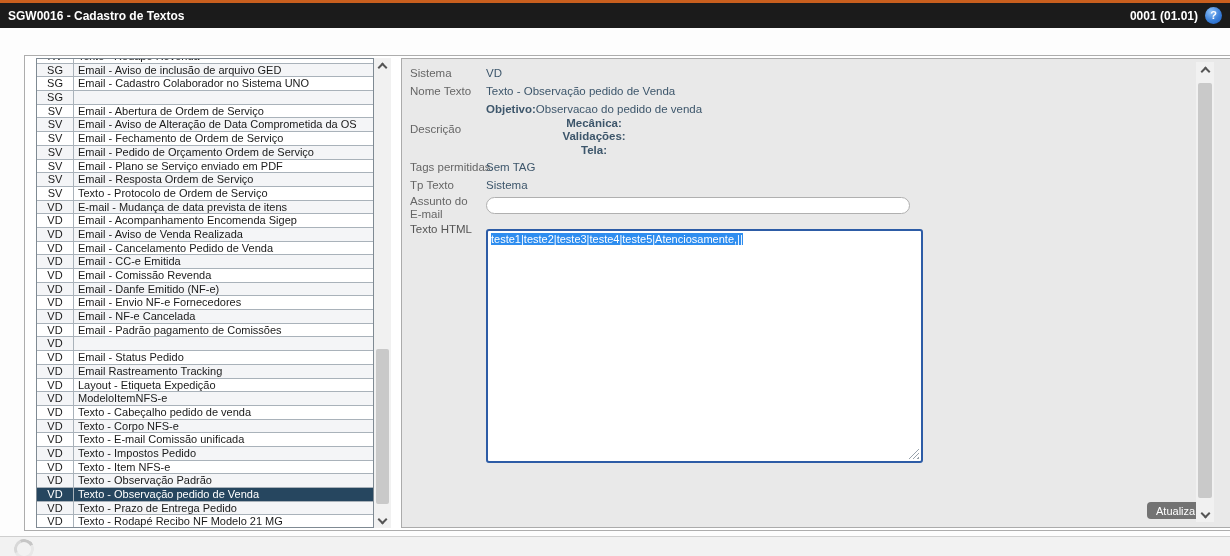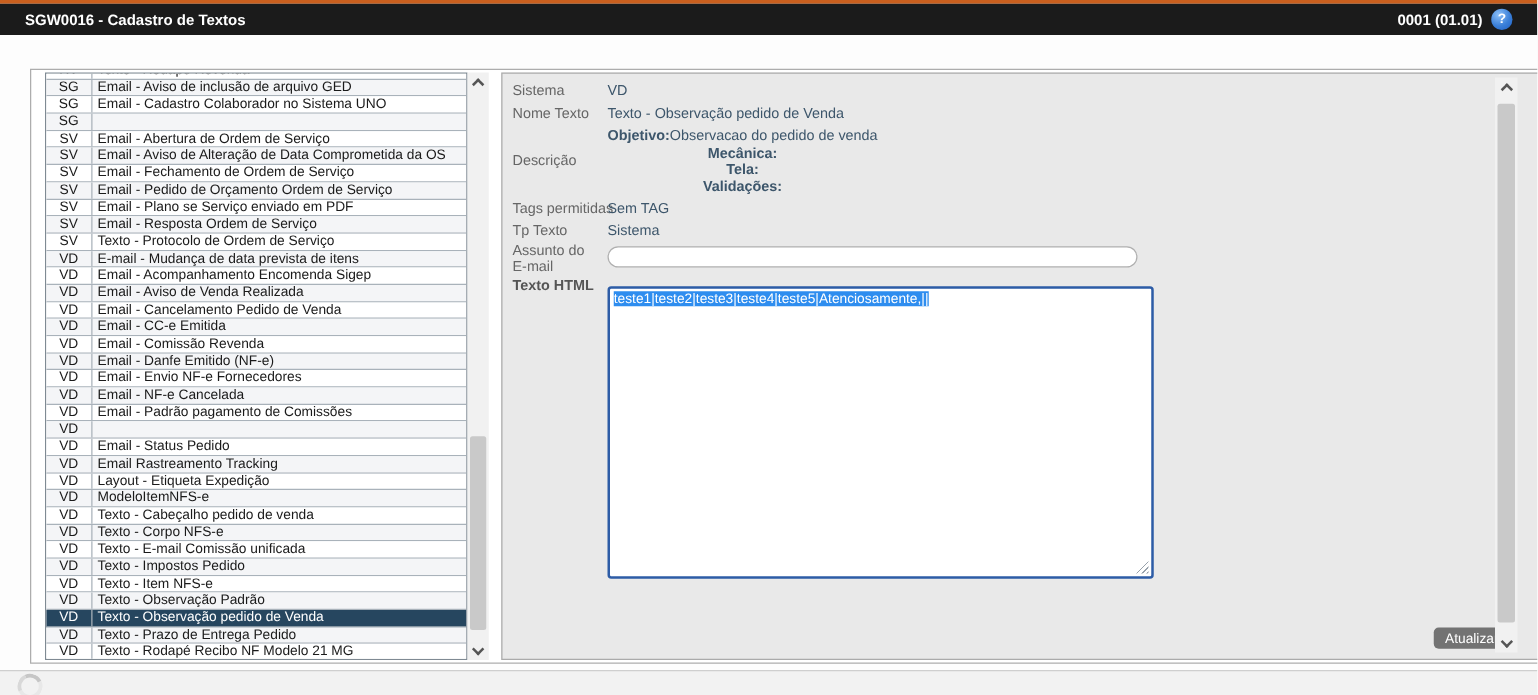--- a/index.html
+++ b/index.html
@@ -2,21 +2,21 @@
 <html><head>
 <meta charset="utf-8">
 <style>
   html,body{margin:0;padding:0;background:#fff;}
   .screen{position:relative;width:1230px;height:556px;overflow:hidden;
           font-family:"Liberation Sans",sans-serif;background:#FDFDFD;}
 
   
   .accent{position:absolute;left:0;top:0;width:1230px;height:3px;background:#C95F1E;}
   .titlebar{position:absolute;left:0;top:3px;width:1230px;height:25px;background:#1B1B1B;
-            display:flex;align-items:center;justify-content:space-between;padding:0 20px;box-sizing:border-box;}
+            display:flex;align-items:center;justify-content:space-between;padding:0 8px;box-sizing:border-box;}
   .title{color:#fff;font-size:12px;font-weight:bold;}
   .tb-right{display:flex;align-items:center;gap:7px;}
   .version{color:#fff;font-size:12px;font-weight:bold;}
   .help{width:17px;height:17px;border-radius:50%;color:#fff;font-size:11px;font-weight:bold;
         text-align:center;line-height:17px;cursor:pointer;
         background:radial-gradient(circle at 35% 28%, #8CC0F8 0%, #3A7FD8 55%, #1D5FC4 100%);}
 
   .btn{background:#737373;color:#fff;border:none;border-radius:4px;font-size:11px;
        font-family:Liberation Sans, sans-serif;height:17px;line-height:16px;padding:0 9px;cursor:pointer;margin-top:24px;}
   .historico{position:absolute;right:8px;top:37px;}
@@ -51,21 +51,21 @@
   
   .formpanel{position:absolute;left:376px;top:2px;width:838px;height:470px;background:#E9E9E9;
              border:1px solid #ABABAB;box-sizing:border-box;}
   .flabel{position:absolute;left:8px;color:#666;font-size:11.5px;line-height:13px;}
   .fvalue{position:absolute;left:84px;color:#3D566B;font-size:11.5px;line-height:13px;}
   .dline{line-height:13.5px;font-size:11.5px;color:#3D566B;text-align:center;}
   .dline b{color:#3D566B;}
   .assunto{position:absolute;left:84px;top:138px;width:424px;height:17px;box-sizing:border-box;
            border:1px solid #B0B0B0;border-radius:9px;background:#fff;padding:0 6px;
            font-family:"Liberation Sans",sans-serif;font-size:11px;outline:none;}
-  .lbl-bold{font-weight:bold;color:#555;}
+  .lbl-bold{font-weight:normal;color:#555;}
 
   .textohtml{position:absolute;left:84px;top:170px;width:437px;height:234px;box-sizing:border-box;
              background:#fff;border:2px solid #2D5CA6;border-radius:3px;padding:2px 3px;
              font-size:11px;line-height:13px;cursor:text;}
   .seltext{background:#2E8DEF;color:#fff;}
   .resize{position:absolute;right:2px;bottom:2px;width:11px;height:11px;cursor:nwse-resize;
           background:repeating-linear-gradient(135deg,transparent,transparent 2px,#98A2AC 2px,#98A2AC 3px);
           clip-path:polygon(100% 0,100% 100%,0 100%);}
   .atualizar{position:absolute;left:745px;top:419px;}
   .rightbar{left:794px;top:3px;width:18px;height:460px;}
@@ -255,22 +255,22 @@
       <span class="flabel" style="top:8px">Sistema</span>
       <span class="fvalue" style="top:8px">VD</span>
 
       <span class="flabel" style="top:26px">Nome Texto</span>
       <span class="fvalue" style="top:26px">Texto - Observação pedido de Venda</span>
 
       <span class="flabel" style="top:64px">Descrição</span>
       <div class="fvalue" style="top:44px">
           <div class="dline"><b>Objetivo:</b>Observacao do pedido de venda</div>
           <div class="dline"><b>Mecânica:</b></div>
+          <div class="dline"><b>Validações:</b></div>
           <div class="dline"><b>Tela:</b></div>
-          <div class="dline"><b>Validações:</b></div>
         </div>
 
       <span class="flabel" style="top:102px">Tags permitidas</span>
       <span class="fvalue" style="top:102px">Sem TAG</span>
 
       <span class="flabel" style="top:120px">Tp Texto</span>
       <span class="fvalue" style="top:120px">Sistema</span>
 
       <span class="flabel" style="top:136px">
         <span>Assunto do</span><br>

